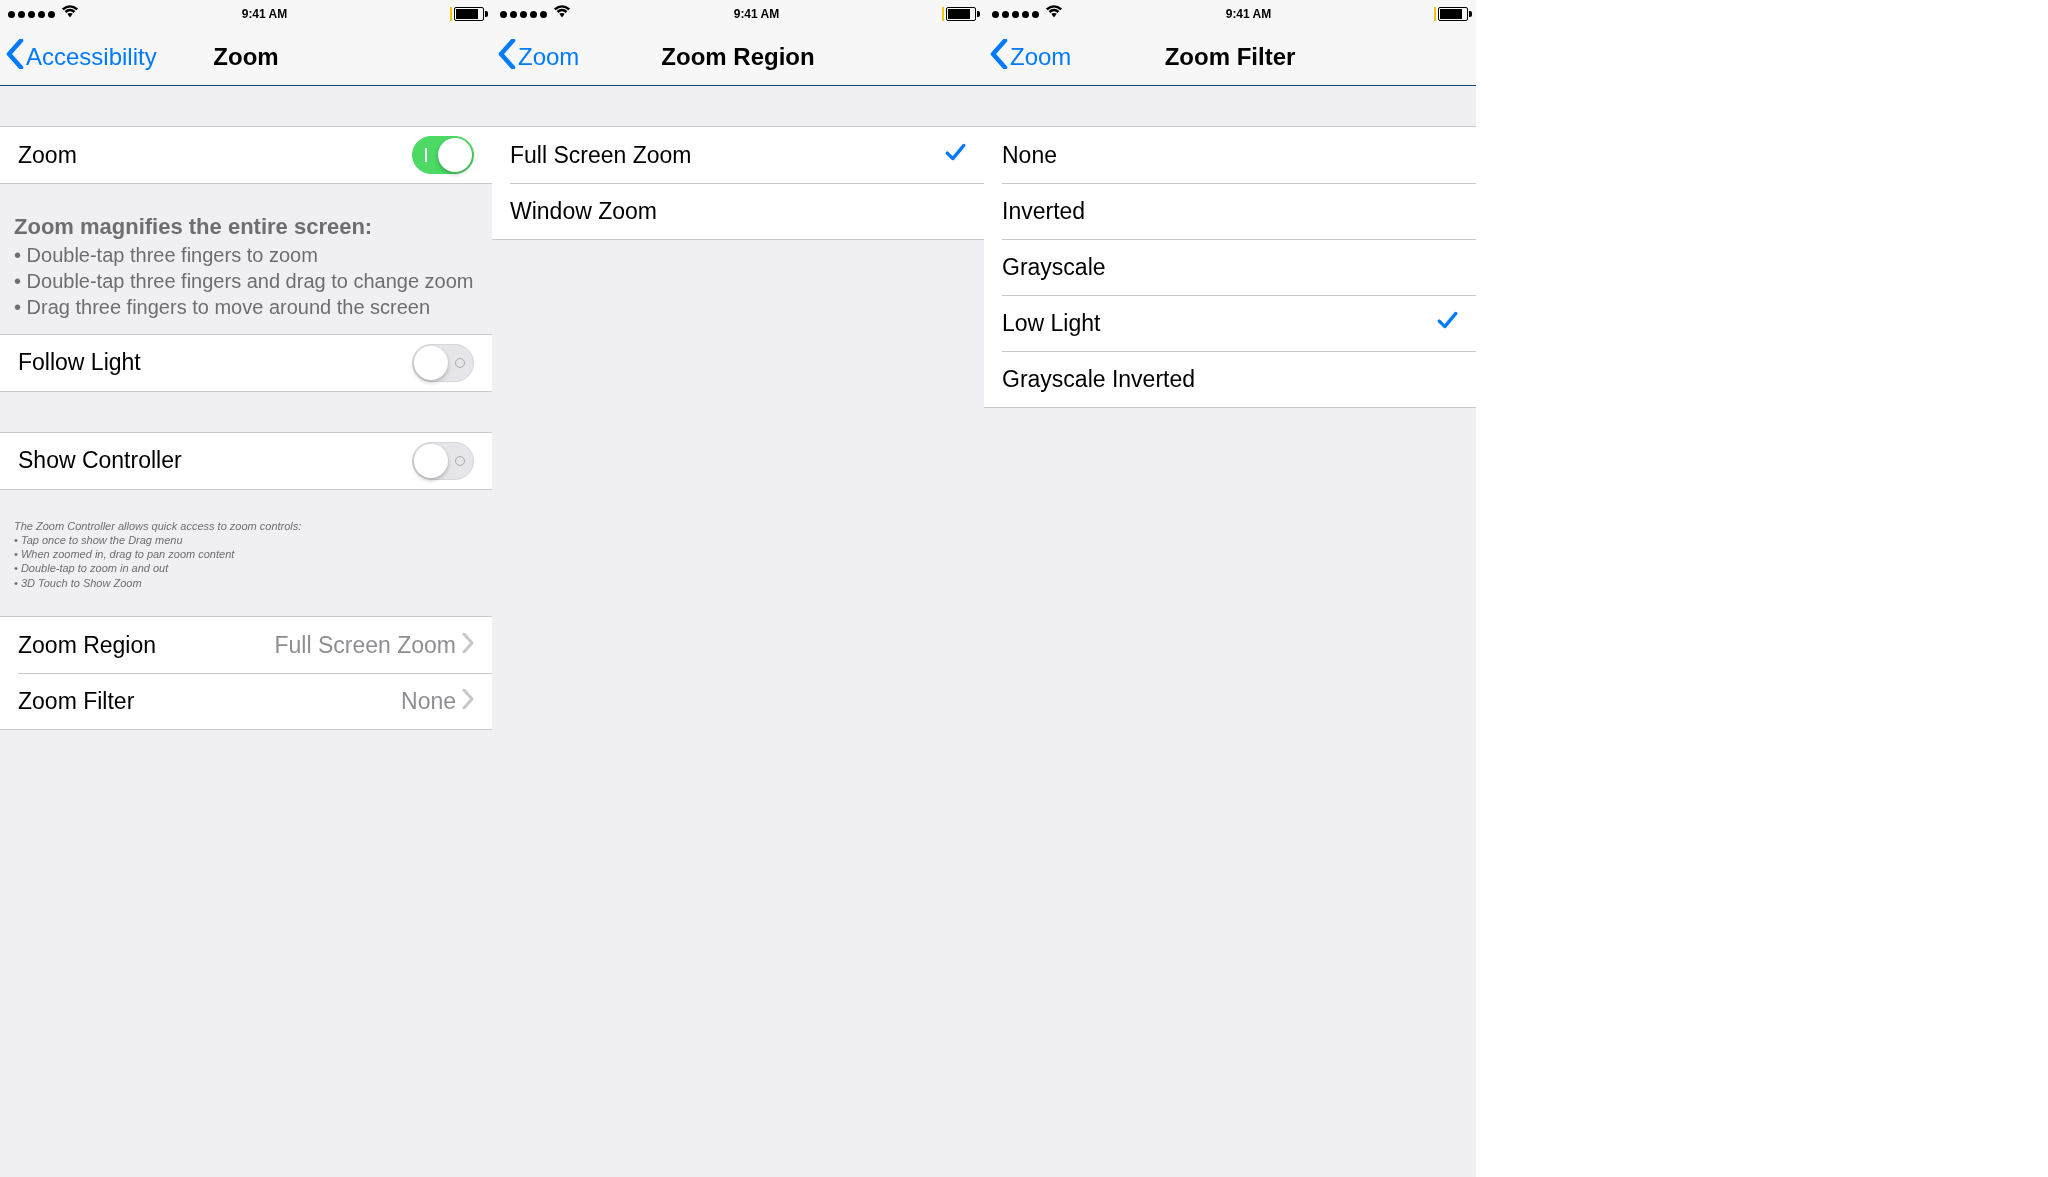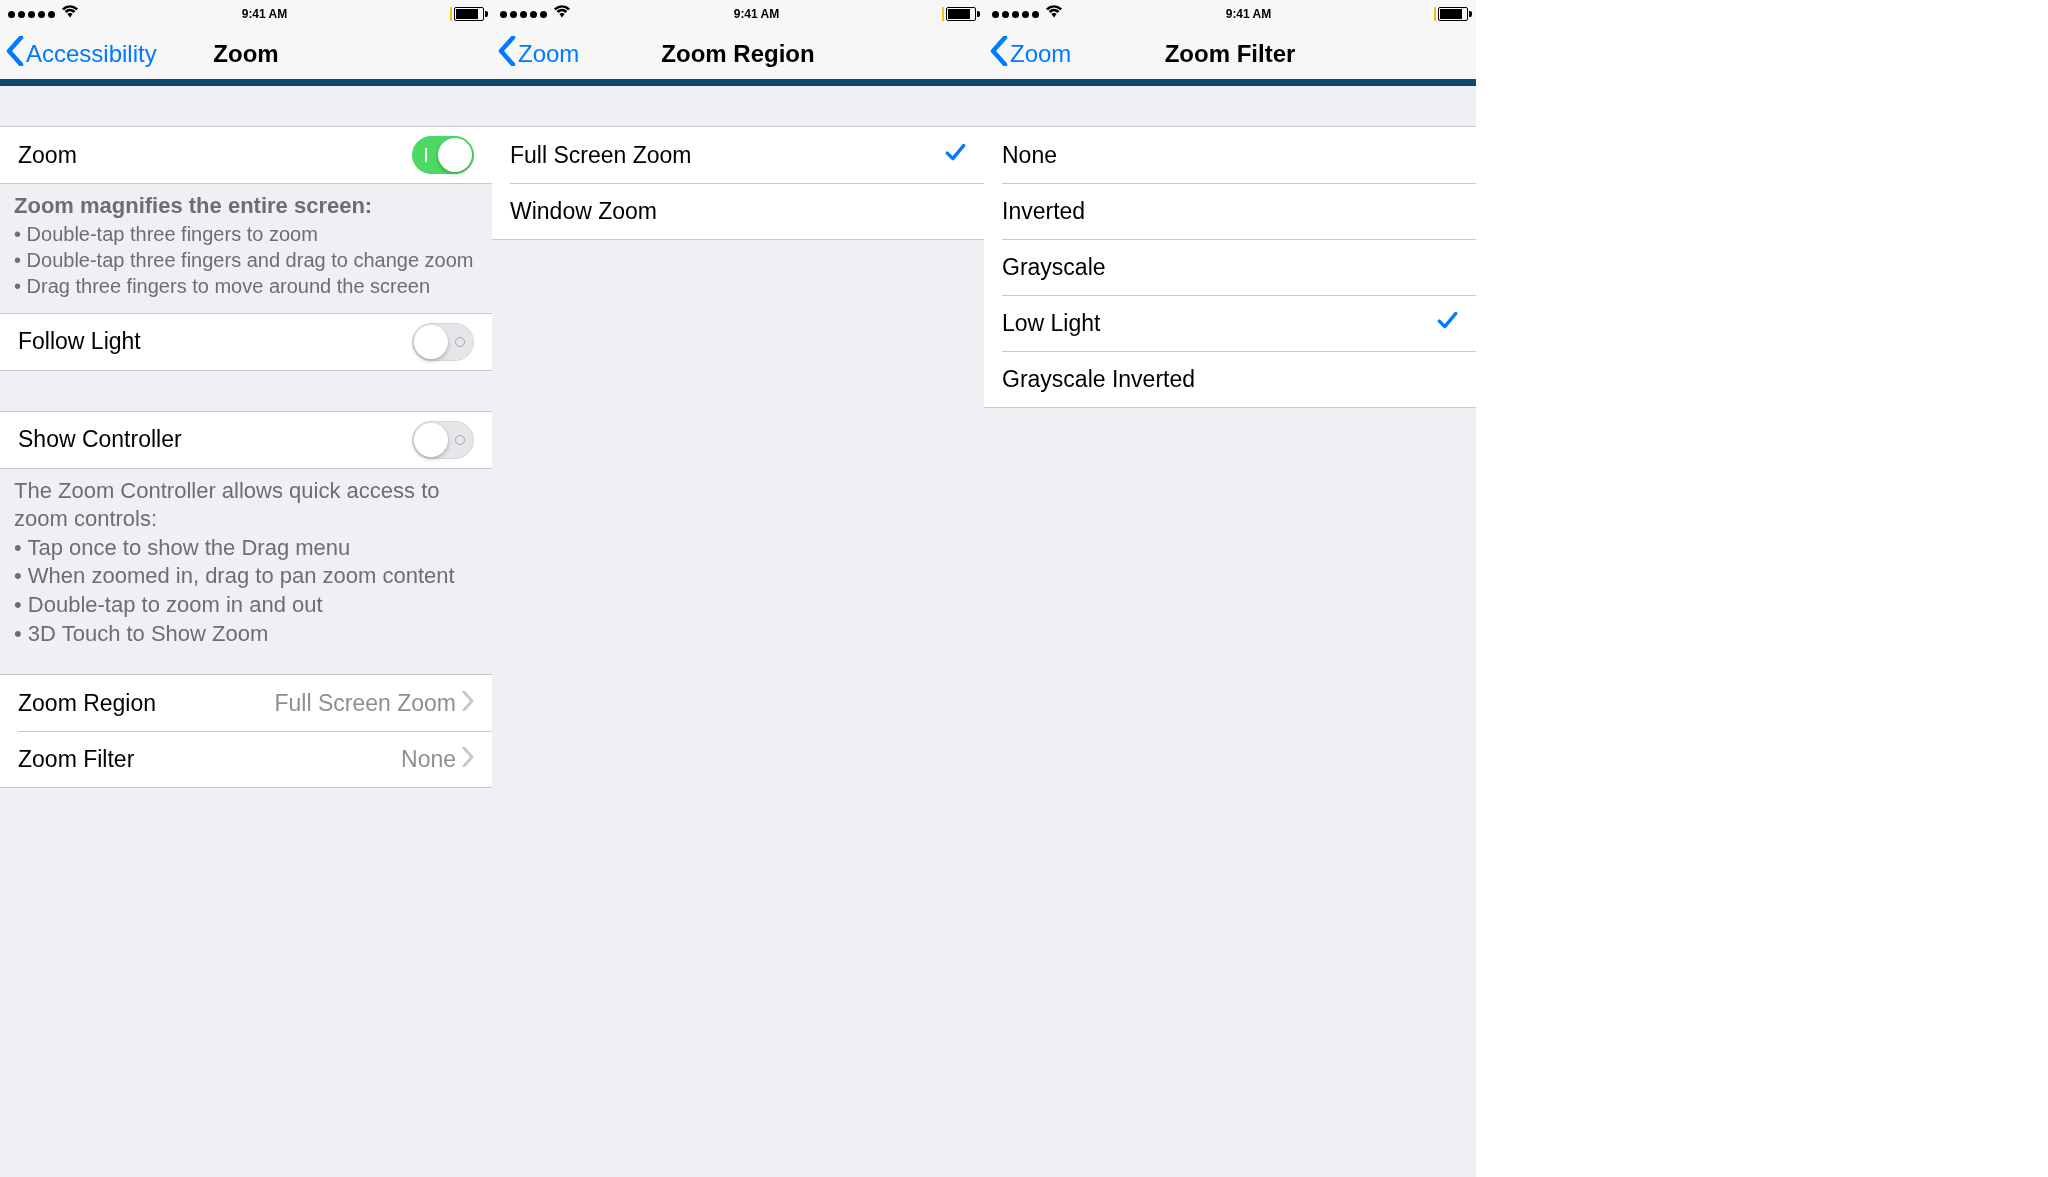--- a/index.html
+++ b/index.html
@@ -38,21 +38,21 @@
   .time { font-size:12px; font-weight:600; }
   .battery-wrap { display:flex; align-items:center; gap:2px; }
   .battery-tick { width:2px; height:14px; background:#f2c40f; }
   .battery { width:30px; height:14px; border:1.5px solid #000; border-radius:2px; position:relative; }
   .battery::after { content:""; position:absolute; right:-5px; top:3px; width:3px; height:6px; background:#000; border-radius:0 2px 2px 0;}
   .battery-fill { position:absolute; left:1px; top:1px; bottom:1px; width:22px; background:#000; }
 
   
   .nav-bar {
     background:#f7f7f8;
-    border-bottom:7px solid #0c4a6e;
+    border-bottom:1px solid #0c4a6e;
     height:58px;
     display:flex;
     align-items:center;
     position:relative;
   }
   .nav-back {
     display:flex;
     align-items:center;
     color:#007aff;
     font-size:24px;
@@ -119,25 +119,26 @@
     content:""; position:absolute; left:12px; top:50%; transform:translateY(-50%);
     width:2px; height:14px; background:#fff;
   }
 
   
   .footer {
     padding:8px 14px 14px 14px;
     font-size:20px;
     color:#6d6d72;
     line-height:1.3;
+    margin-top:21px;
   }
   .footer b { color:#6d6d72; font-weight:600; font-size:22px; }
   .footer ul { list-style:none; padding-left:0; }
   .footer li::before { content:"•  "; }
-  .footer.small { font-size:22px; }
+  .footer.small { font-size:11px;font-style:italic; }
   .gap-thin { height:12px; }
 
   
   body { gap: 0; }
 </style>
 </head>
 <body>
 
 <div class="screen">
   <div class="status-bar">

